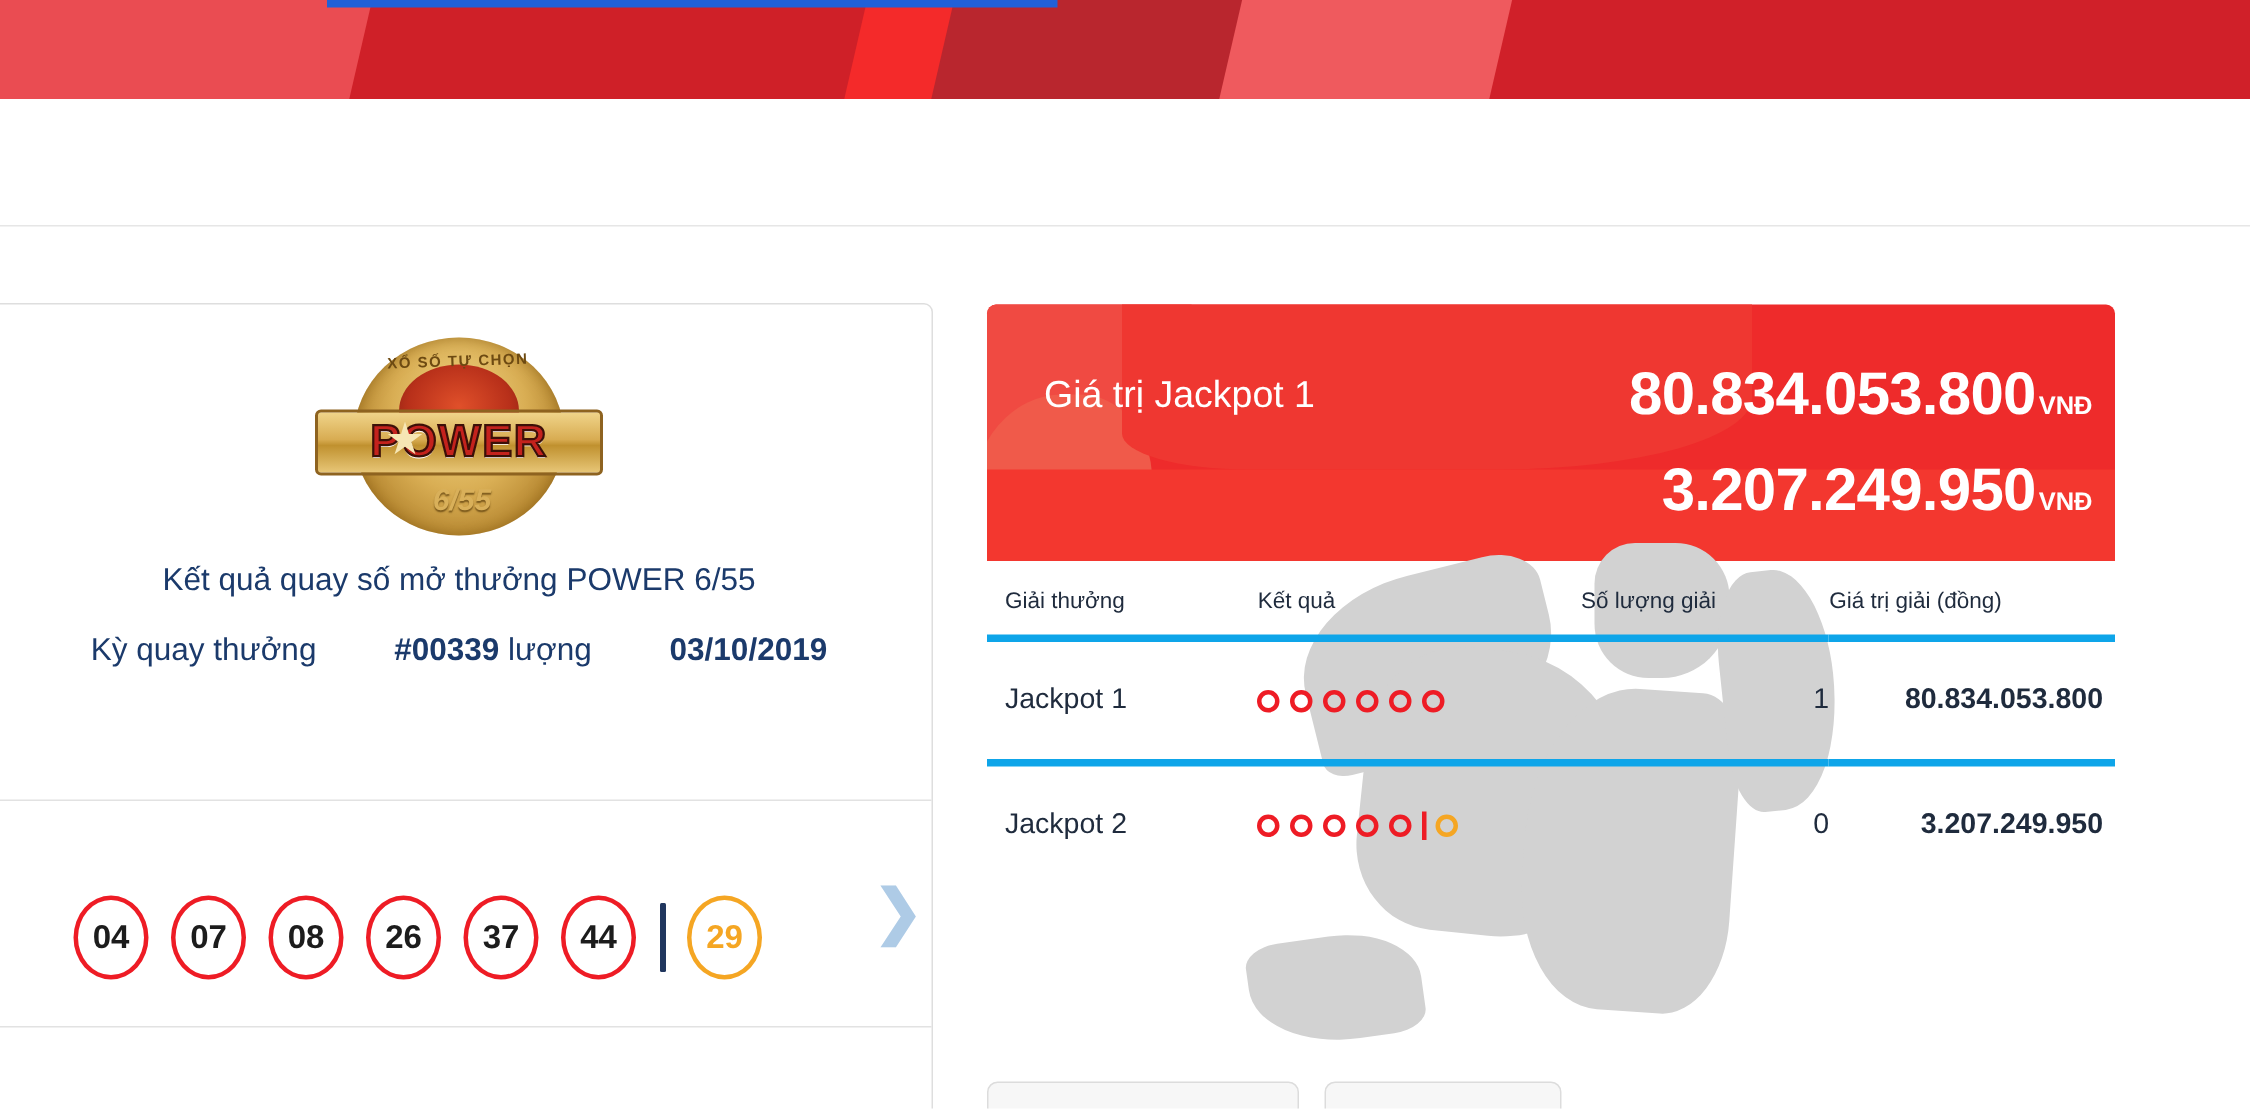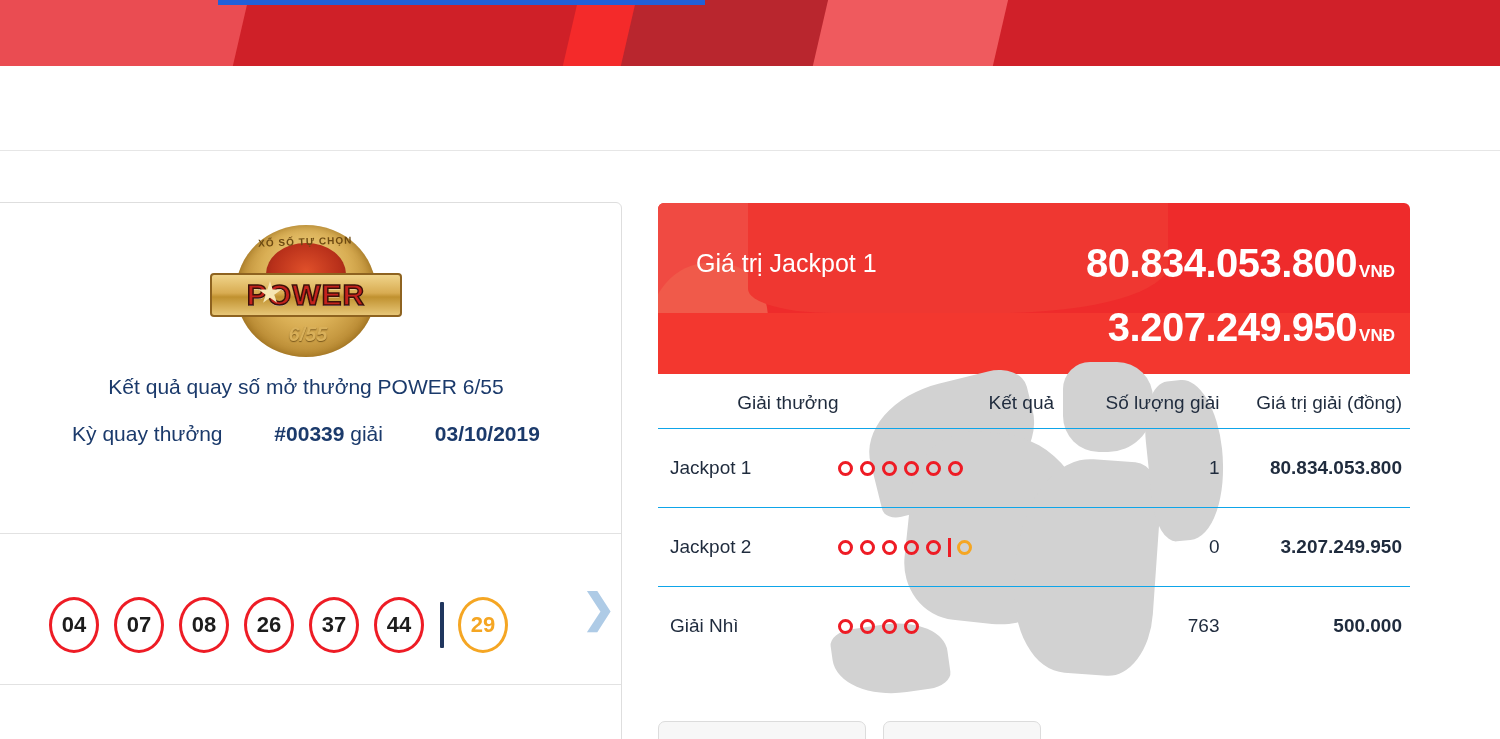--- a/index.html
+++ b/index.html
@@ -163,26 +163,26 @@
   .wm { position: absolute; background: #d2d2d2; z-index: 0; }
   .wm1 { left: 210px; top: 8px; width: 170px; height: 120px; border-radius: 50% 20% 60% 10%; transform: rotate(-14deg); }
   .wm2 { left: 250px; top: 60px; width: 180px; height: 190px; border-radius: 40% 60% 55% 35%; transform: rotate(6deg); }
   .wm3 { left: 405px; top: -12px; width: 90px; height: 90px; border-radius: 30% 40% 50% 40%; }
   .wm4 { left: 358px; top: 85px; width: 140px; height: 215px; border-radius: 50% 20% 30% 40%; transform: rotate(4deg); }
   .wm5 { left: 490px; top: 6px; width: 75px; height: 160px; border-radius: 40% 50% 60% 30%; transform: rotate(-6deg); }
   .wm6 { left: 175px; top: 250px; width: 115px; height: 70px; border-radius: 20% 50% 20% 60%; transform: rotate(-8deg); }
 
   table.results { position: relative; z-index: 2; width: 752px; border-collapse: collapse; }
   table.results th {
-    font-size: 19px; font-weight: normal; color: #1f2b3d;
-    padding: 6px 0 14px 0; text-align: right;
+    font-size: 15px; font-weight: normal; color: #1f2b3d;
+    padding: 6px 0 14px 0; text-align: left;
   }
   table.results td {
     font-size: 19px; color: #1f2b3d; padding: 28px 0;
-    border-top: 1px solid #0ea5e9;
+    border-top: 5px solid #0ea5e9;
   }
   .col-prize  { width: 180px; padding-left: 12px !important; }
   .col-result { width: 215px; }
   .col-count  { width: 165px; text-align: right; }
   .col-value  { width: 190px; text-align: right; padding-right: 8px !important; }
   th.col-count { text-align: right; margin-left: 11px; }
   th.col-value { text-align: right; padding-right: 8px; }
   td.col-value { color: #e8112d; font-weight: bold; }
 
   .marks { display: flex; align-items: center; }
@@ -231,21 +231,21 @@
           <span class="logo-word">POWER</span>
         </div>
         <div class="logo-star"></div>
         <div class="logo-frac">6/55</div>
       </div>
     </div>
 
     <div class="card-title">Kết quả quay số mở thưởng POWER 6/55</div>
 
     <div class="card-sub">
-      <span>Kỳ quay thưởng </span><b>#00339</b><span> giải </span><b>03/10/2019</b>
+      <span>Kỳ quay thưởng </span><b>#00339</b><span> lượng </span><b>03/10/2019</b>
     </div>
 
     <div class="card-divider-1"></div>
 
     <div class="balls-row" id="balls-row">
         <div class="ball">04</div>
         <div class="ball">07</div>
         <div class="ball">08</div>
         <div class="ball">26</div>
         <div class="ball">37</div>
@@ -326,33 +326,20 @@
                   <span class="mark"></span>
                   <span class="mark"></span>
                   <span class="mark"></span>
                   <span class="mark-sep"></span>
                   <span class="mark special"></span>
                 </div>
               </td>
               <td class="col-count">0</td>
               <td class="col-value">3.207.249.950</td>
             </tr>
-            <tr>
-              <td class="col-prize">Giải Nhì</td>
-              <td class="col-result">
-                <div class="marks">
-                  <span class="mark"></span>
-                  <span class="mark"></span>
-                  <span class="mark"></span>
-                  <span class="mark"></span>
-                </div>
-              </td>
-              <td class="col-count">763</td>
-              <td class="col-value">500.000</td>
-            </tr>
           </tbody>
       </table>
     </div>
   </div>
 
   <div class="btn-row">
     <div class="btn btn-a"></div>
     <div class="btn btn-b"></div>
   </div>
 

